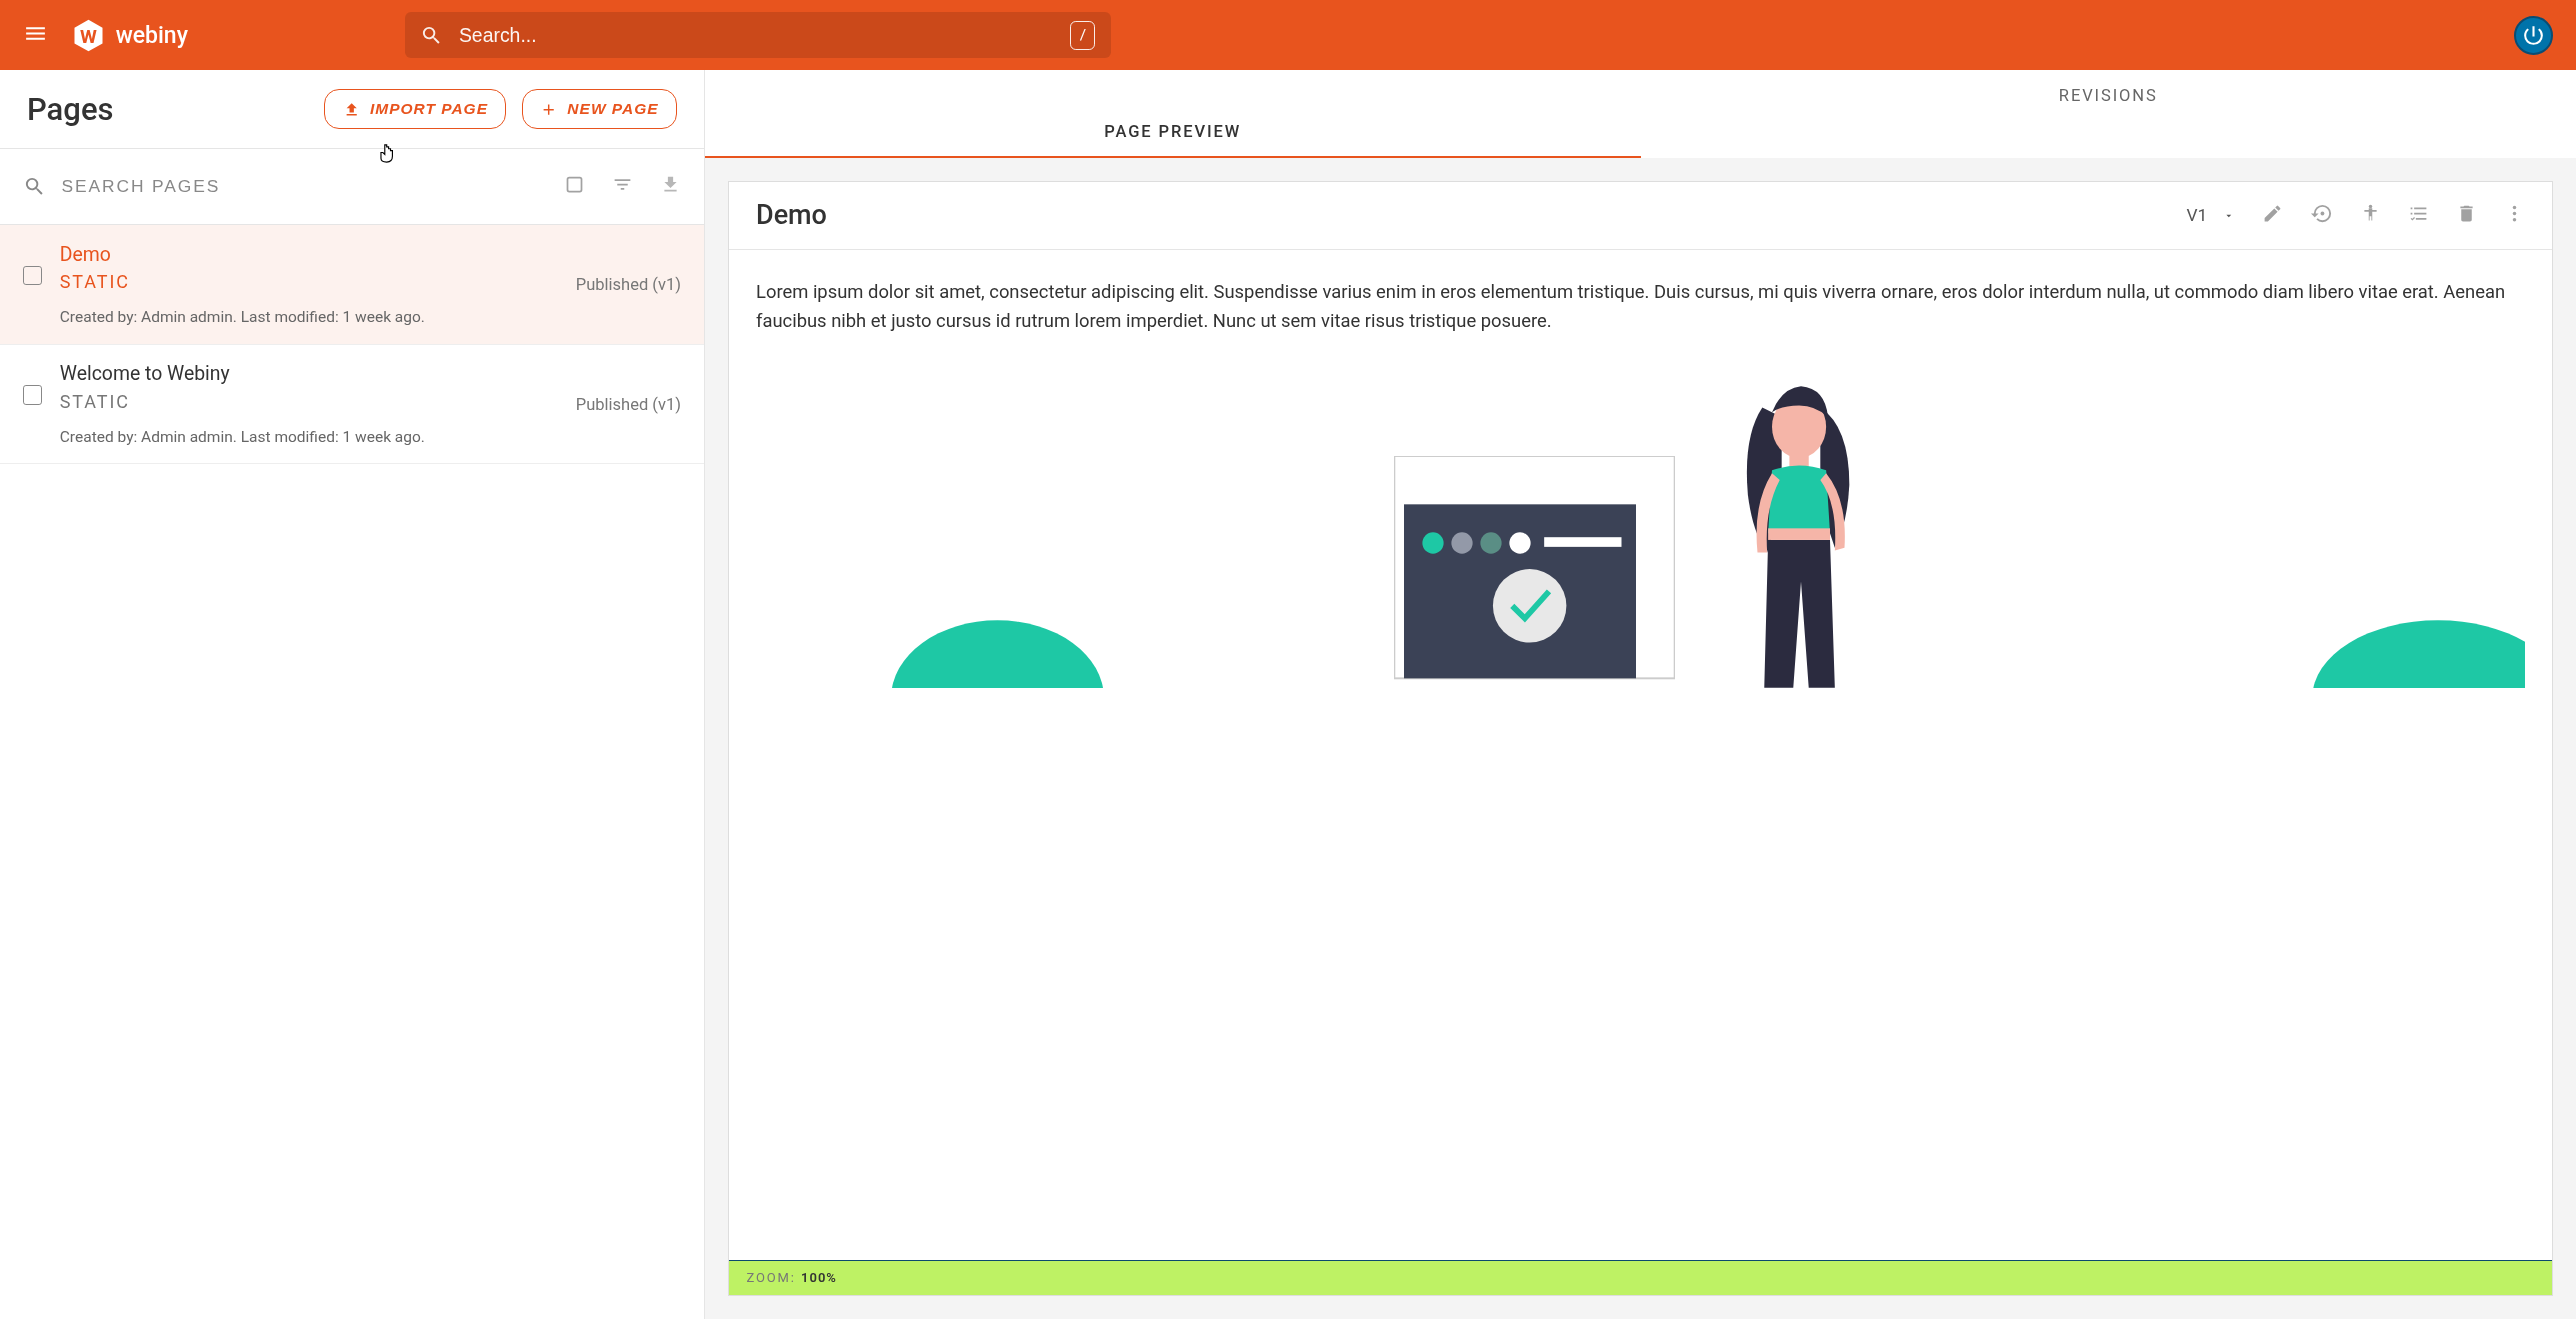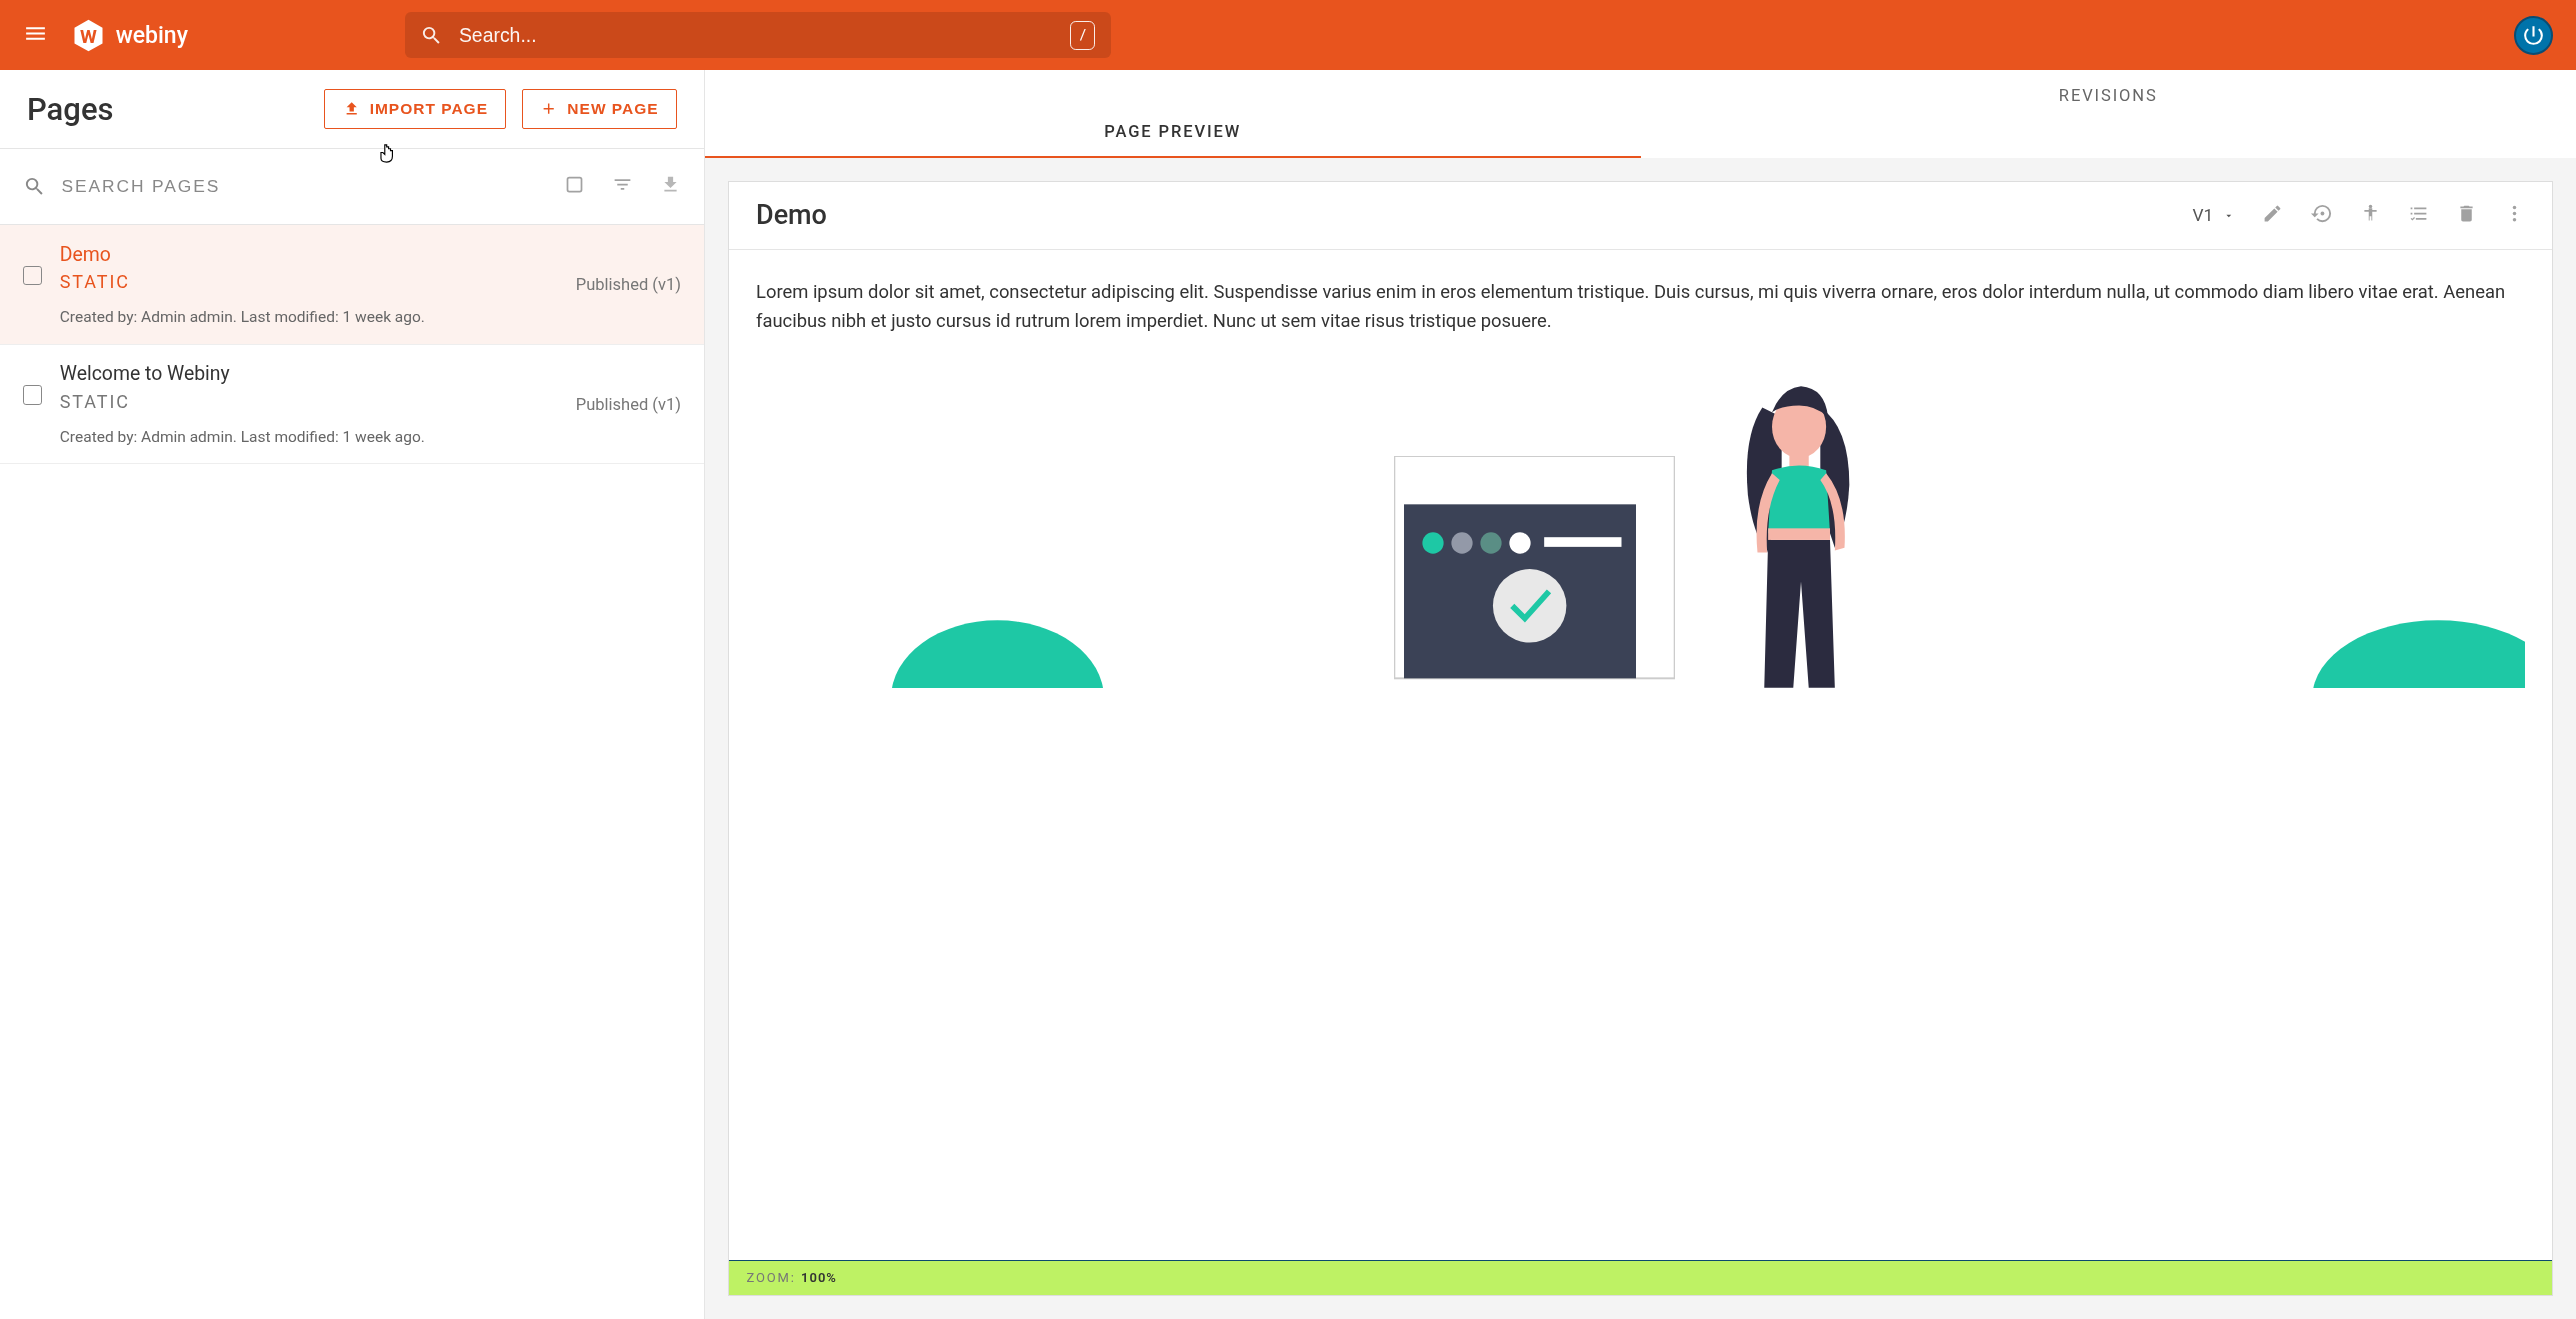--- a/index.html
+++ b/index.html
@@ -18,21 +18,21 @@
     .avatar { width: 39px; height: 39px; border-radius: 50%; background: #0073aa; border: 2.9px solid #0a4d73; display: flex; align-items: center; justify-content: center; margin-left: auto; }
     
     
     .main { display: flex; height: calc(100vh - 70px); }
     
     
     .left-panel { width: 705px; border-right: 1px solid #e5e5e5; display: flex; flex-direction: column; }
     .left-header { display: flex; align-items: center; justify-content: space-between; padding: 19.4px 27px; }
     .left-title { font-size: 31px; font-weight: 500; color: #333; }
     .btn-group { display: flex; gap: 15.5px; }
-    .btn-outline { border: 1px solid #E8541E; background: white; color: #E8541E; padding: 9.7px 17.4px; border-radius: 2px; font-size: 15.5px; font-weight: 600; letter-spacing: 1px; display: flex; align-items: flex-start; gap: 9.7px; cursor: pointer; }
+    .btn-outline { border: 1px solid #E8541E; background: white; color: #E8541E; padding: 9.7px 17.4px; border-radius: 15px; font-size: 15.5px; font-weight: 600; letter-spacing: 1px; display: flex; align-items: flex-end; gap: 9.7px; cursor: pointer; font-style: italic; }
     .btn-outline svg { fill: #E8541E; }
     
     .search-row { display: flex; align-items: center; padding: 25px 23px; border-top: 1px solid #e5e5e5; border-bottom: 1px solid #e5e5e5; gap: 15.5px; }
     .search-pages-input { flex: 1; border: none; outline: none; font-size: 17.4px; letter-spacing: 1px; color: #777; }
     .search-pages-input::placeholder { color: #888; letter-spacing: 1.9px; }
     .search-row-icons { display: flex; gap: 27px; align-items: center; }
     .icon-btn { cursor: pointer; opacity: 0.6; }
     
     .page-list { flex: 1; overflow-y: auto; }
     .page-item { padding: 17.4px 23px; border-bottom: 1px solid #eee; display: flex; gap: 17.4px; }
@@ -50,21 +50,21 @@
     .right-panel { flex: 1; display: flex; flex-direction: column; background: #f4f4f4; }
     .tabs { display: flex; background: white; }
     .tab { flex: 1; text-align: center; padding: 15.5px; font-size: 16.5px; letter-spacing: 1.9px; color: #666; cursor: pointer; border-bottom: 2.9px solid transparent; }
     .tab.active { color: #333; border-bottom-color: #E8541E; font-weight: 500; margin-top: 36px; }
     
     .preview-container { flex: 1; padding: 23px; display: flex; flex-direction: column; }
     .preview-card { background: white; border: 1px solid #ddd; flex: 1; display: flex; flex-direction: column; overflow: hidden; }
     .preview-header { display: flex; align-items: center; justify-content: space-between; padding: 17.4px 27px; border-bottom: 1px solid #e5e5e5; }
     .preview-title { font-size: 27px; font-weight: 500; }
     .preview-actions { display: flex; align-items: center; gap: 27px; }
-    .version-select { font-size: 17.4px; color: #555; cursor: pointer; display: flex; align-items: center; gap: 10px; }
+    .version-select { font-size: 17.4px; color: #555; cursor: pointer; display: flex; align-items: center; gap: 16px; }
     .action-icon { cursor: pointer; opacity: 0.55; }
     
     .preview-body { flex: 1; padding: 27px; overflow: hidden; position: relative; }
     .preview-text { font-size: 18.4px; line-height: 1.6; color: #333; margin-bottom: 23px; }
     .illustration { display: flex; justify-content: center; align-items: flex-end; gap: 39px; position: relative; height: 329px; overflow: hidden; }
     
     .zoom-bar { padding: 9.7px 17.4px; border-top: 1px solid #0c4a6e; font-size: 13px; color: #777; letter-spacing: 1.9px; background: #bef264; }
     .zoom-val { color: #333; font-weight: 600; letter-spacing: 1px; }
     
     .cursor-pointer { position: absolute; left: 377px; top: 143px; z-index: 100; pointer-events: none;}

